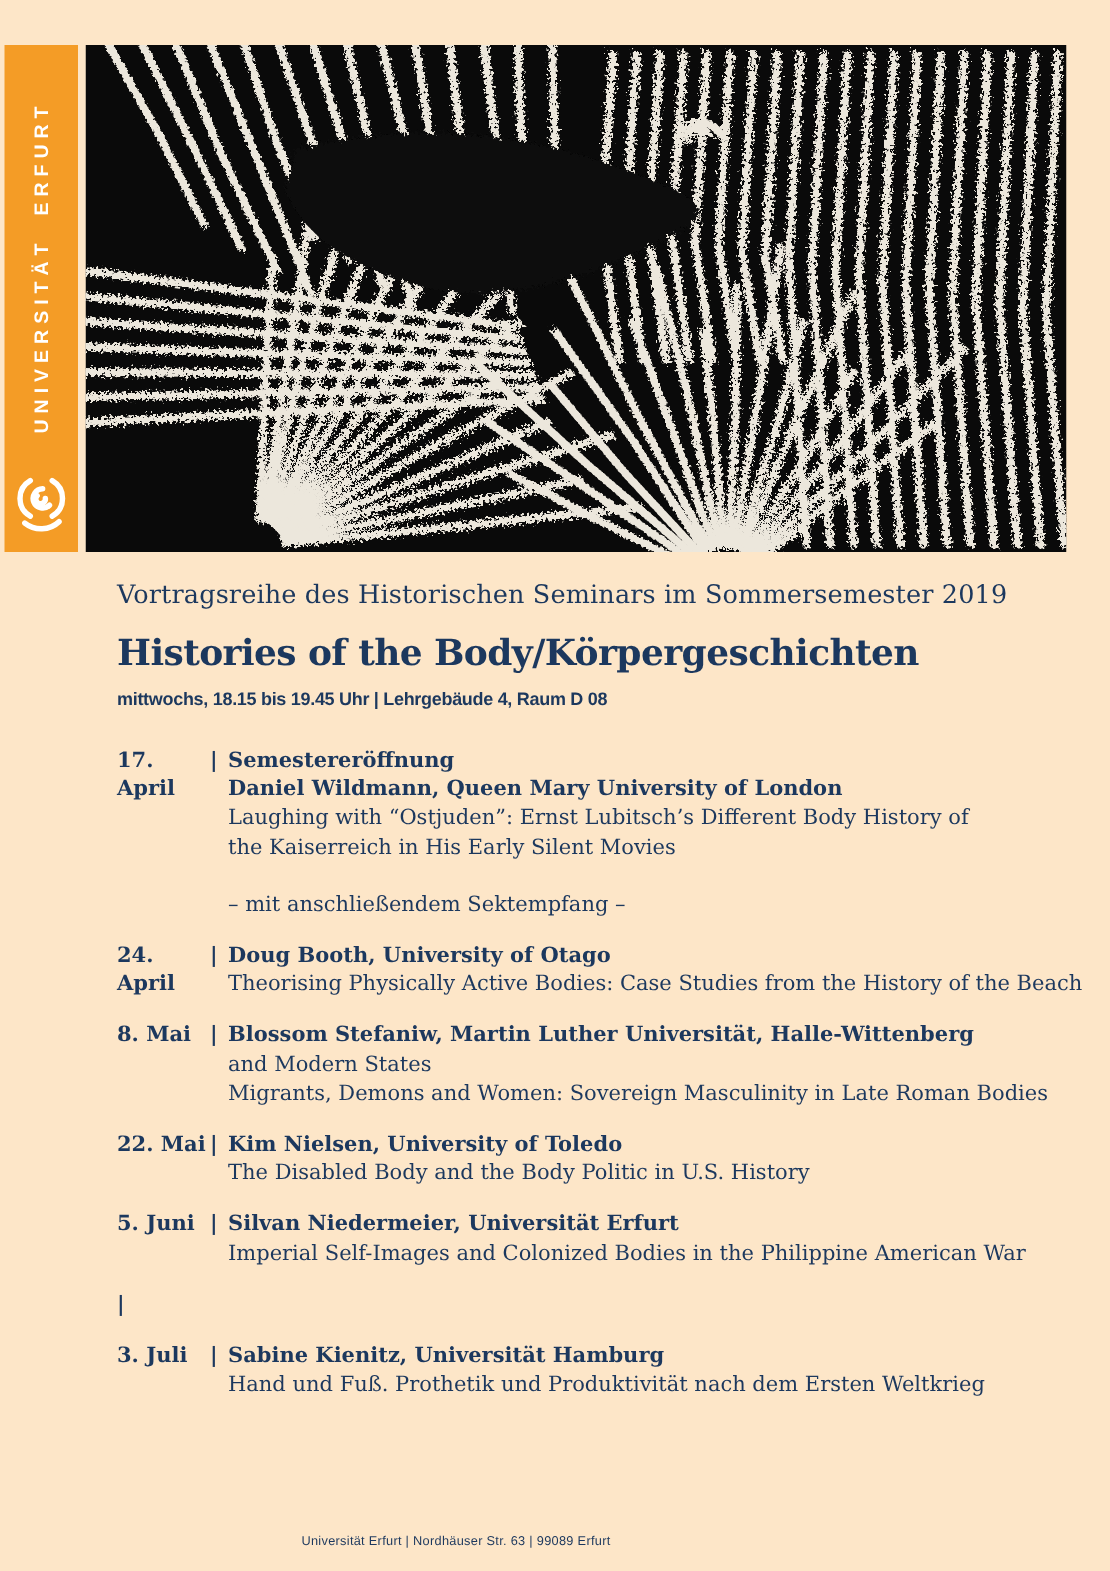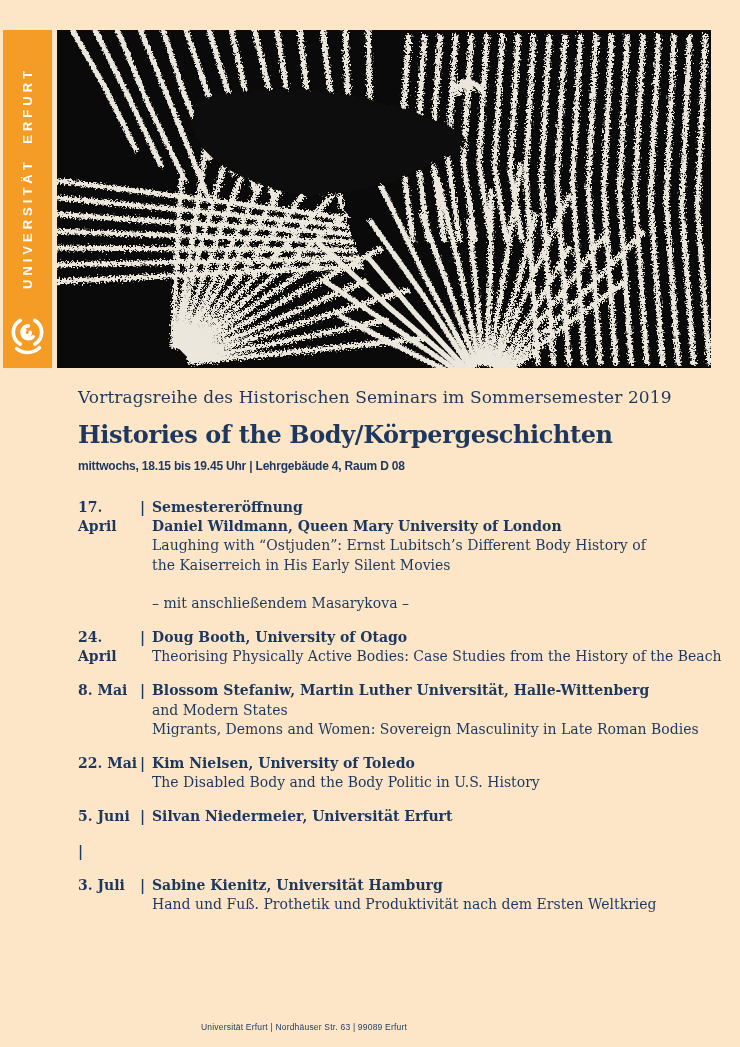--- a/index.html
+++ b/index.html
@@ -177,21 +177,21 @@
   <div class="events">
 
     <div class="event">
       <div class="date">17. April</div>
       <div class="sep">|</div>
       <div class="ebody">
         <div class="b">Semestereröffnung</div>
         <div class="b">Daniel Wildmann, Queen Mary University of London</div>
         <div>Laughing with “Ostjuden”: Ernst Lubitsch’s Different Body History of</div>
         <div>the Kaiserreich in His Early Silent Movies</div>
-        <div class="note">– mit anschließendem Masarykova –</div>
+        <div class="note">– mit anschließendem Sektempfang –</div>
       </div>
     </div>
 
     <div class="event">
       <div class="date">24. April</div>
       <div class="sep">|</div>
       <div class="ebody">
         <div class="b">Doug Booth, University of Otago</div>
         <div>Theorising Physically Active Bodies: Case Studies from the History of the Beach</div>
       </div>
@@ -214,20 +214,21 @@
         <div class="b">Kim Nielsen, University of Toledo</div>
         <div>The Disabled Body and the Body Politic in U.S. History</div>
       </div>
     </div>
 
     <div class="event">
       <div class="date">5. Juni</div>
       <div class="sep">|</div>
       <div class="ebody">
         <div class="b">Silvan Niedermeier, Universität Erfurt</div>
+        <div>Imperial Self-Images and Colonized Bodies in the Philippine American War</div>
       </div>
     </div>
 
     <div class="event">
       <div class="sep">|</div>
     </div>
 
     <div class="event">
       <div class="date">3. Juli</div>
       <div class="sep">|</div>

